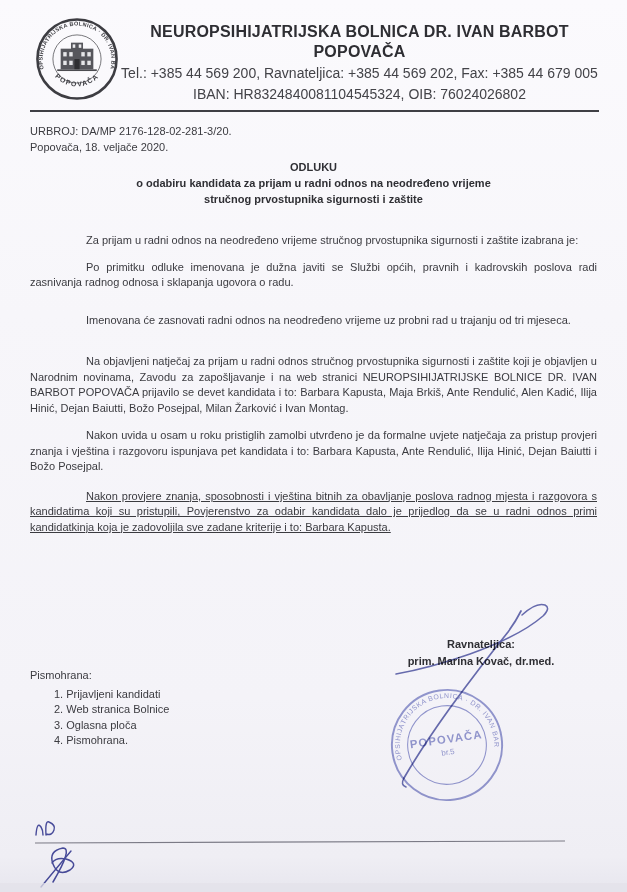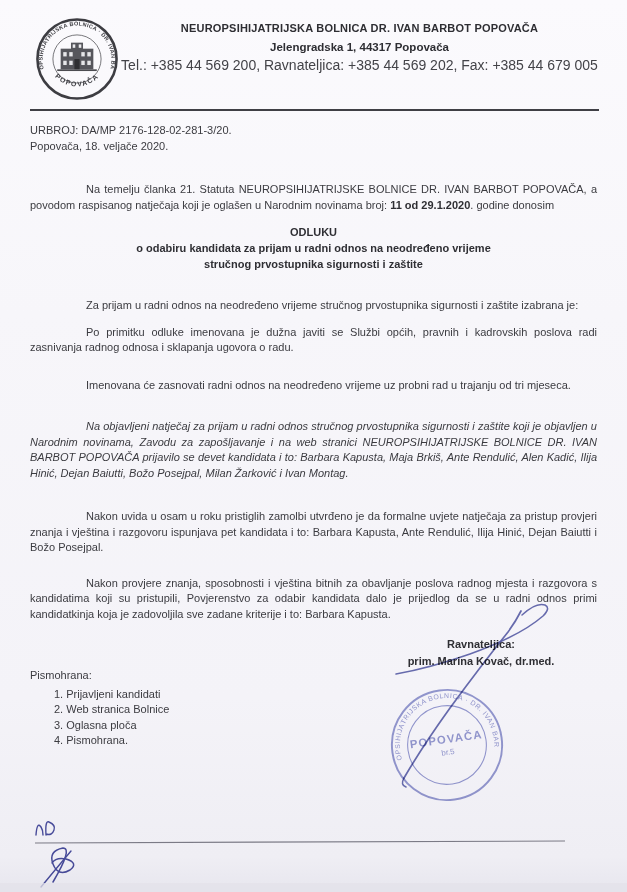--- a/index.html
+++ b/index.html
@@ -9,37 +9,37 @@
     margin:0 auto;
     background:linear-gradient(180deg,#fbfafd 0%,#f7f6fa 35%,#f4f3f8 78%,#efeef4 96%,#e7e6ee 100%);
     font-family:"Liberation Sans","DejaVu Sans",sans-serif;
     color:#3b3b40;
     overflow:hidden;
   }
   
   .header{display:flex;padding:14px 28px 0 34px;}
   .seal-logo{width:86px;height:86px;flex:0 0 auto;margin-top:2px;}
   .header-text{flex:1;text-align:center;padding-top:8px;line-height:1.25;}
-  .org-name{font-size:11px;font-weight:bold;color:#2e2e33;letter-spacing:.2px;}
+  .org-name{font-size:16px;font-weight:bold;color:#2e2e33;letter-spacing:.2px;}
   .org-address{font-size:11.5px;font-weight:bold;color:#2e2e33;margin-top:4px;}
   .org-small{font-size:14px;color:#434348;margin-top:3px;}
   .header-rule{margin:7px 28px 0 30px;border-top:2px solid #3f3f45;}
   
   .content{padding:0 30px;font-size:11px;line-height:15.5px;}
   .meta-block{margin-top:12px;}
   .para{text-align:justify;}
   .indent{text-indent:56px;}
   .para-intro{margin-top:28px;}
   .title-block{margin-top:4px;text-align:center;font-weight:bold;color:#2f2f34;line-height:16px;}
   .selection-intro{margin-top:26px;}
   .selected{margin-top:13px;font-weight:bold;color:#2f2f34;}
   .para-prob1{margin-top:22px;}
-  .para-applicants{margin-top:26px;font-style:italic;}
-  .para-shortlist{margin-top:28px;}
-  .para-final{margin-top:20px;}
+  .para-applicants{margin-top:26px;}
+  .para-shortlist{margin-top:12px;}
+  .para-final{margin-top:14px;text-decoration:underline;}
   .bold-inline{font-weight:bold;color:#2f2f34;}
   
   .sig-block{position:absolute;top:636px;left:370px;width:222px;text-align:center;
              font-size:11px;font-weight:bold;color:#2f2f34;line-height:17px;}
   .stamp-wrap{position:absolute;top:686px;left:388px;width:118px;height:118px;
               mix-blend-mode:multiply;opacity:.8;transform:rotate(-8deg);}
   .pen-overlay{position:absolute;top:595px;left:370px;mix-blend-mode:multiply;}
   
   .distribution{position:absolute;top:668px;left:30px;font-size:11px;line-height:15.5px;}
   .distribution ul{list-style:none;margin:3px 0 0 0;padding:0 0 0 24px;}
@@ -79,34 +79,33 @@
         <rect x="34" y="52" width="4" height="5" fill="#e6e6e9"></rect>
         <rect x="41" y="52" width="4" height="5" fill="#e6e6e9"></rect>
         <rect x="55" y="52" width="4" height="5" fill="#e6e6e9"></rect>
         <rect x="62" y="52" width="4" height="5" fill="#e6e6e9"></rect>
         <rect x="47" y="50" width="6" height="12" fill="#2f2f33"></rect>
         <rect x="27" y="62" width="46" height="2" fill="#4b4b50"></rect>
       </g>
     </svg>
     <div class="header-text">
       <div class="org-name">NEUROPSIHIJATRIJSKA BOLNICA DR. IVAN BARBOT POPOVAČA</div>
-      <div class="org-address">Jelengradska 1, 44317 Popovača</div>
       <div class="org-small">Tel.: +385 44 569 200, Ravnateljica: +385 44 569 202, Fax: +385 44 679 005</div>
+      <div class="org-small">IBAN: HR8324840081104545324, OIB: 76024026802</div>
     </div>
   </div>
   <div class="header-rule"></div>
 
   <div class="content">
 
     <div class="meta-block">
       <div>URBROJ: DA/MP 2176-128-02-281-3/20.</div>
       <div>Popovača, 18. veljače 2020.</div>
     </div>
 
-    <p class="para indent para-intro"><span>Na temelju članka 21. Statuta NEUROPSIHIJATRIJSKE BOLNICE DR. IVAN BARBOT POPOVAČA, a povodom raspisanog natječaja koji je oglašen u Narodnim novinama broj: </span><span class="bold-inline">11 od 29.1.2020</span><span>. godine donosim</span></p>
 
     <div class="title-block">
       <div>ODLUKU</div>
       <div>o odabiru kandidata za prijam u radni odnos na neodređeno vrijeme</div>
       <div>stručnog prvostupnika sigurnosti i zaštite</div>
     </div>
 
     <p class="para indent selection-intro">Za prijam u radni odnos na neodređeno vrijeme  stručnog prvostupnika sigurnosti i zaštite izabrana je:</p>
 
 

